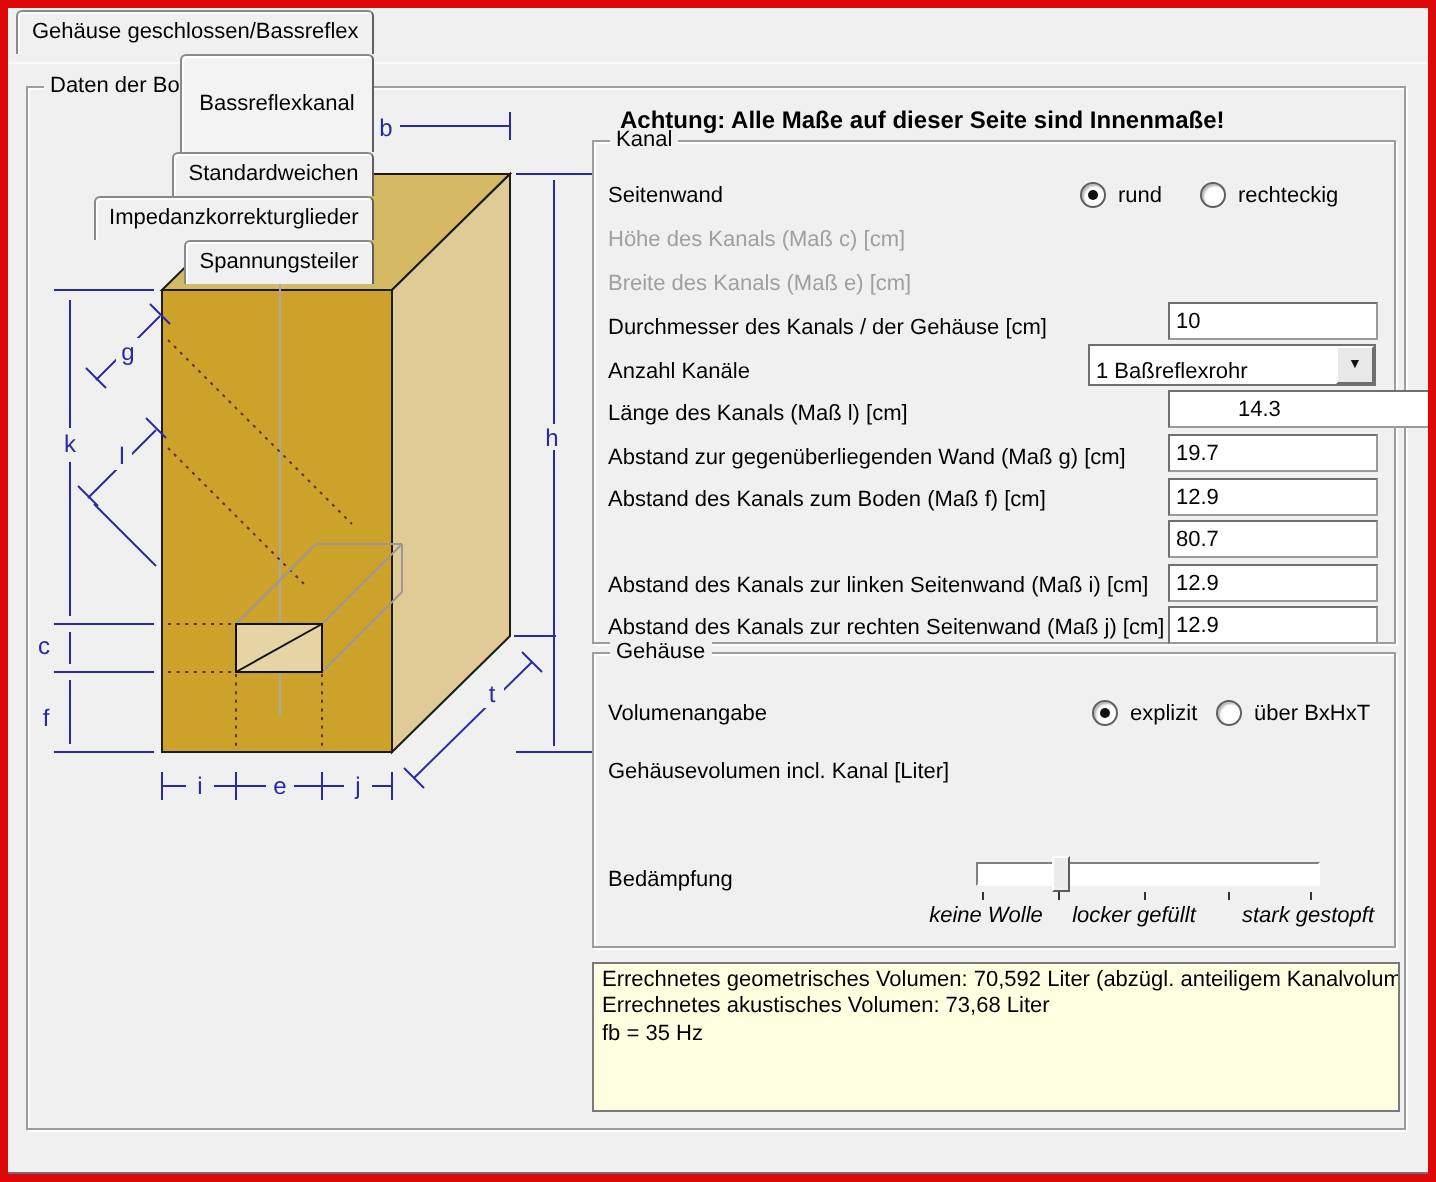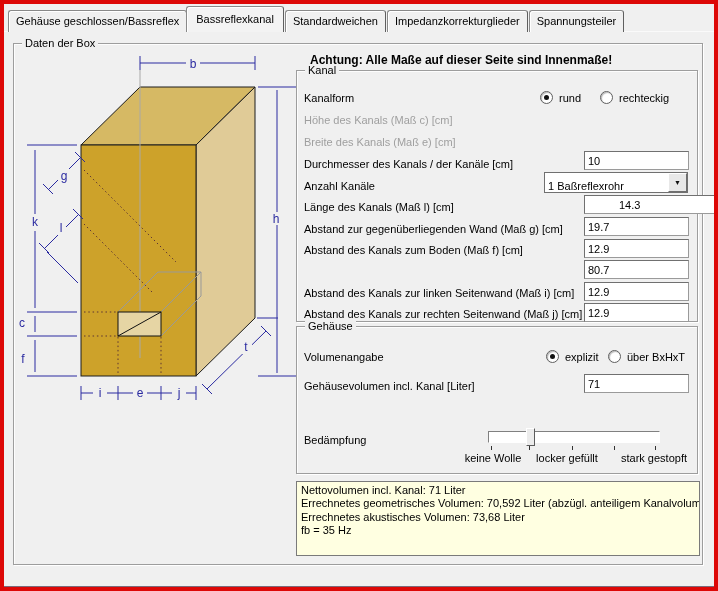--- a/index.html
+++ b/index.html
@@ -4,30 +4,30 @@
 <style>
   html,body{margin:0;padding:0;}
   .window{
     position:relative; width:710px; height:583px;
     border:4px solid #dd0807; background:#f0f0f0;
     font-family:"Liberation Sans","DejaVu Sans",sans-serif;
     font-size:11px; color:#000; overflow:hidden;
     box-shadow: inset 0 -1px 0 #7c6a7a;
   }
   
-  .tabs{position:absolute;left:4px;top:1px;height:27px;display:flex;align-items:flex-end;z-index:3;}
+  .tabs{position:absolute;left:4px;top:1px;height:27px;display:flex;align-items:flex-end;z-index:3;flex-direction:column;}
   .tab{
     position:relative; background:#f0f0f0; height:21px; line-height:21px;
     padding:0 7px; margin-right:1px;
     border:1px solid #898989; border-bottom:none;
     border-top-left-radius:3px; border-top-right-radius:3px;
     box-shadow: inset 1px 1px 0 #ffffff; border-right-color:#5f5f5f;
     white-space:nowrap; cursor:default;
   }
-  .tab.active{height:25px;line-height:24px;z-index:4;margin-left:-2px;padding:0 9px;background:#f3f3f3;}
+  .tab.active{height:25px;line-height:24px;z-index:4;margin-left:-2px;padding:12px 9px;background:#f3f3f3;}
   .tab-baseline{position:absolute;left:0;right:0;top:27px;border-top:1px solid #fafafa;}
   
   .groupbox{
     position:absolute; border:1px solid #9d9d9d;
     box-shadow: 1px 1px 0 #ffffff, inset 1px 1px 0 #fdfdfd;
   }
   .gb-label{position:absolute;top:-7px;left:8px;background:#f0f0f0;padding:0 3px;line-height:12px;}
   
   .rlbl{position:absolute;height:14px;line-height:14px;white-space:nowrap;}
   .rlbl.disabled{color:#9f9f9f;}
@@ -57,21 +57,21 @@
   }
   .slider-track{
     position:absolute;background:#fff;height:10px;
     border:1px solid;border-color:#808080 #fff #fff #808080;
   }
   .slider-thumb{
     position:absolute;width:7px;height:16px;background:#ececec;
     border:1px solid;border-color:#fff #5c5c5c #5c5c5c #fff;
   }
   .tickmark{position:absolute;width:1px;height:4px;background:#333;}
-  .slbl{position:absolute;transform:translateX(-50%);white-space:nowrap;height:13px;line-height:13px;}
+  .slbl{position:absolute;transform:translateX(-50%);white-space:nowrap;height:13px;line-height:13px;font-style:italic;}
   .memo{
     position:absolute;background:#ffffe1;border:1px solid #7a7a7a;
     padding:2px 4px;overflow:hidden;
   }
   .memo-line{white-space:nowrap;line-height:13.4px;}
   .warning{position:absolute;font-weight:bold;font-size:12px;white-space:nowrap;}
   svg text{font-family:"Liberation Sans","DejaVu Sans",sans-serif;font-size:12px;fill:#2a2aa0;}
 </style>
 </head>
 <body>
@@ -189,30 +189,30 @@
         <text x="246" y="351">t</text>
       </g>
     </g>
   </svg>
 
   <div class="warning" style="left:306px;top:49px">Achtung: Alle Maße auf dieser Seite sind Innenmaße!</div>
 
   <div class="groupbox" style="left:292px;top:66px;width:400px;height:250px">
     <span class="gb-label">Kanal</span>
 
-    <div class="rlbl" style="left:7px;top:20px">Kanalform</div>
+    <div class="rlbl" style="left:7px;top:20px">Seitenwand</div>
     <span class="radio checked" style="left:243px;top:20px"></span>
     <div class="rlbl" style="left:262px;top:20px">rund</div>
     <span class="radio" style="left:303px;top:20px"></span>
     <div class="rlbl" style="left:322px;top:20px">rechteckig</div>
 
     <div class="rlbl disabled" style="left:7px;top:42px">Höhe des Kanals (Maß c) [cm]</div>
     <div class="rlbl disabled" style="left:7px;top:64px">Breite des Kanals (Maß e) [cm]</div>
 
-    <div class="rlbl" style="left:7px;top:86px">Durchmesser des Kanals / der Kanäle [cm]</div>
+    <div class="rlbl" style="left:7px;top:86px">Durchmesser des Kanals / der Gehäuse [cm]</div>
     <input class="tinput" style="left: 287px; top: 80px;" value="10">
 
     <div class="rlbl" style="left:7px;top:108px">Anzahl Kanäle</div>
     <div class="combo" style="left:247px;top:101px">
       <span class="combo-text">1 Baßreflexrohr</span>
       <span class="combo-btn">▼</span>
     </div>
 
     <div class="rlbl" style="left:7px;top:129px">Länge des Kanals (Maß l) [cm]</div>
     <input class="tinput" style="left: 287px; top: 124px; padding-left: 34px;" value="14.3">
@@ -235,35 +235,33 @@
   <div class="groupbox" style="left:292px;top:322px;width:400px;height:146px">
     <span class="gb-label">Gehäuse</span>
 
     <div class="rlbl" style="left:7px;top:23px">Volumenangabe</div>
     <span class="radio checked" style="left:249px;top:23px"></span>
     <div class="rlbl" style="left:268px;top:23px">explizit</div>
     <span class="radio" style="left:311px;top:23px"></span>
     <div class="rlbl" style="left:330px;top:23px">über BxHxT</div>
 
     <div class="rlbl" style="left:7px;top:52px">Gehäusevolumen incl. Kanal [Liter]</div>
-    <input class="tinput" style="left: 287px; top: 47px;" value="71">
 
     <div class="rlbl" style="left:7px;top:106px">Bedämpfung</div>
     <div class="slider-track" style="left:191px;top:104px;width:170px"></div>
     <div class="slider-thumb" style="left:229px;top:101px"></div>
     <div class="tickmark" style="left:194px;top:119px"></div>
     <div class="tickmark" style="left:232px;top:119px"></div>
     <div class="tickmark" style="left:275px;top:119px"></div>
     <div class="tickmark" style="left:317px;top:119px"></div>
     <div class="tickmark" style="left:358px;top:119px"></div>
     <div class="slbl" style="left:196px;top:125px">keine Wolle</div>
     <div class="slbl" style="left:270px;top:125px">locker gefüllt</div>
     <div class="slbl" style="left:357px;top:125px">stark gestopft</div>
   </div>
 
   <div class="memo" style="left:292px;top:477px;width:394px;height:69px">
-    <div class="memo-line">Nettovolumen incl. Kanal: 71 Liter</div>
     <div class="memo-line">Errechnetes geometrisches Volumen: 70,592 Liter (abzügl. anteiligem Kanalvolumen</div>
     <div class="memo-line">Errechnetes akustisches Volumen: 73,68 Liter</div>
     <div class="memo-line">fb = 35 Hz</div>
   </div>
 
 </div>
 
 </body></html>

